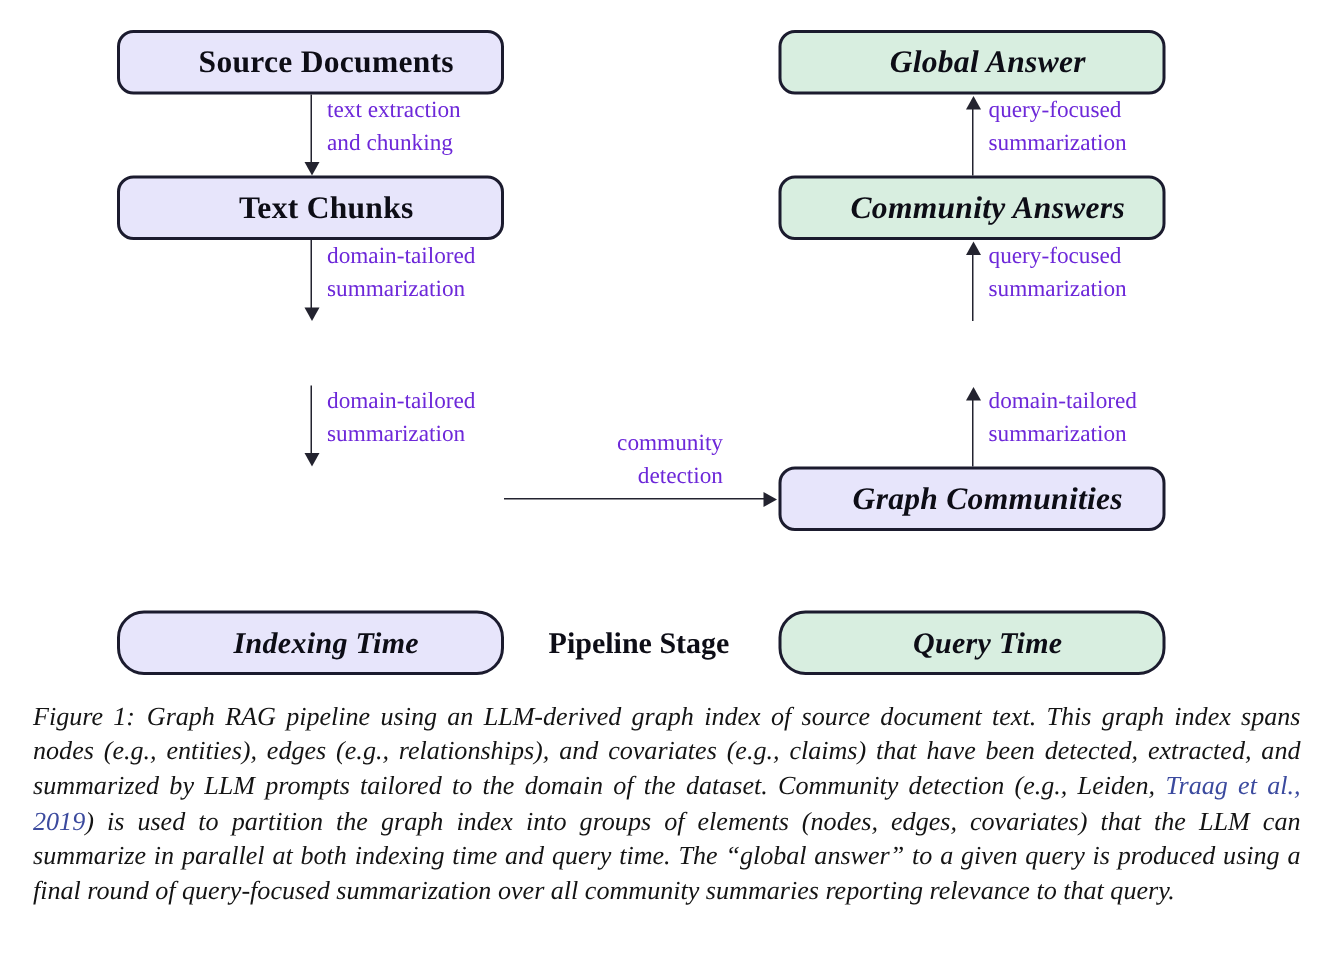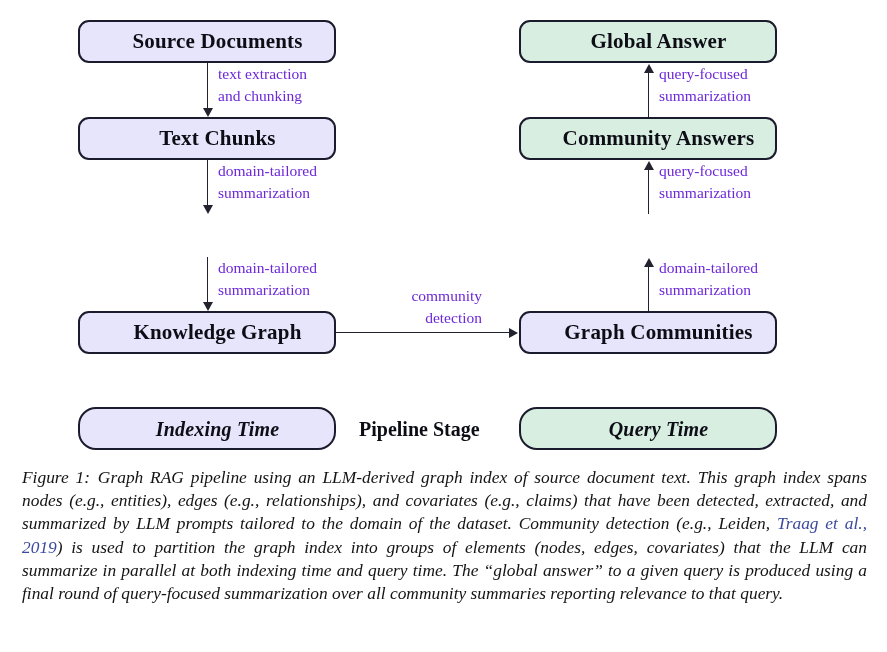--- a/index.html
+++ b/index.html
@@ -43,21 +43,21 @@
   .node.indexing { background: #e7e5fb; }
   .node.query    { background: #d8eee0; }
 
   .node.legend {
     font-style: italic;
     font-size: 20px;
   }
 
   
   .col-left  { left: 78px;  width: 258px; }
-  .col-right { left: 519px; width: 258px; }
+  .col-right { left: 519px; width: 258px; font-style: italic; }
 
   .row1 { top: 20px;  height: 43px; }
   .row2 { top: 117px; height: 43px; }
   .row3 { top: 214px; height: 43px; }
   .row4 { top: 311px; height: 43px; }
   .rowL { top: 407px; height: 43px; border-radius: 18px; }
 
   
   .arrow-v {
     position: absolute;
@@ -151,21 +151,20 @@
     <div>summarization</div>
   </div>
 
 
   <div class="arrow-v down" style="left:207px; top:257px; height:46px;"></div>
   <div class="edge-label" style="left:218px; top:257px;">
     <div>domain-tailored</div>
     <div>summarization</div>
   </div>
 
-  <div class="node indexing col-left row4">Knowledge Graph</div>
 
   <div class="arrow-h" style="left:336px; top:332px; width:174px;"></div>
   <div class="edge-label center" style="left:372px; top:285px; width:110px;">
     <div>community</div>
     <div>detection</div>
   </div>
 
   <div class="node query col-right row1">Global Answer</div>
 
   <div class="arrow-v up" style="left:648px; top:72px; height:45px;"></div>
@@ -186,21 +185,21 @@
   <div class="arrow-v up" style="left:648px; top:266px; height:45px;"></div>
   <div class="edge-label" style="left:659px; top:257px;">
     <div>domain-tailored</div>
     <div>summarization</div>
   </div>
 
   <div class="node indexing col-right row4">Graph Communities</div>
 
   <div class="node indexing legend col-left rowL">Indexing Time</div>
 
-  <div class="legend-title" style="left:359px; top:418px; width:134px; ">Pipeline Stage</div>
+  <div class="legend-title" style="left:359px; top:418px; width:134px; text-align:center;">Pipeline Stage</div>
 
   <div class="node query legend col-right rowL">Query Time</div>
 
 </div>
 
 <div id="caption">
   <span class="lead">Figure 1:</span><span>Graph RAG pipeline using an LLM-derived graph index of source document text. This graph index spans nodes (e.g., entities), edges (e.g., relationships), and covariates (e.g., claims) that have been detected, extracted, and summarized by LLM prompts tailored to the domain of the dataset. Community detection (e.g., Leiden, </span><span class="cite">Traag et al., 2019</span><span>) is used to partition the graph index into groups of elements (nodes, edges, covariates) that the LLM can summarize in parallel at both indexing time and query time. The “global answer” to a given query is produced using a final round of query-focused summarization over all community summaries reporting relevance to that query.</span>
 </div>
 
 </body></html>

